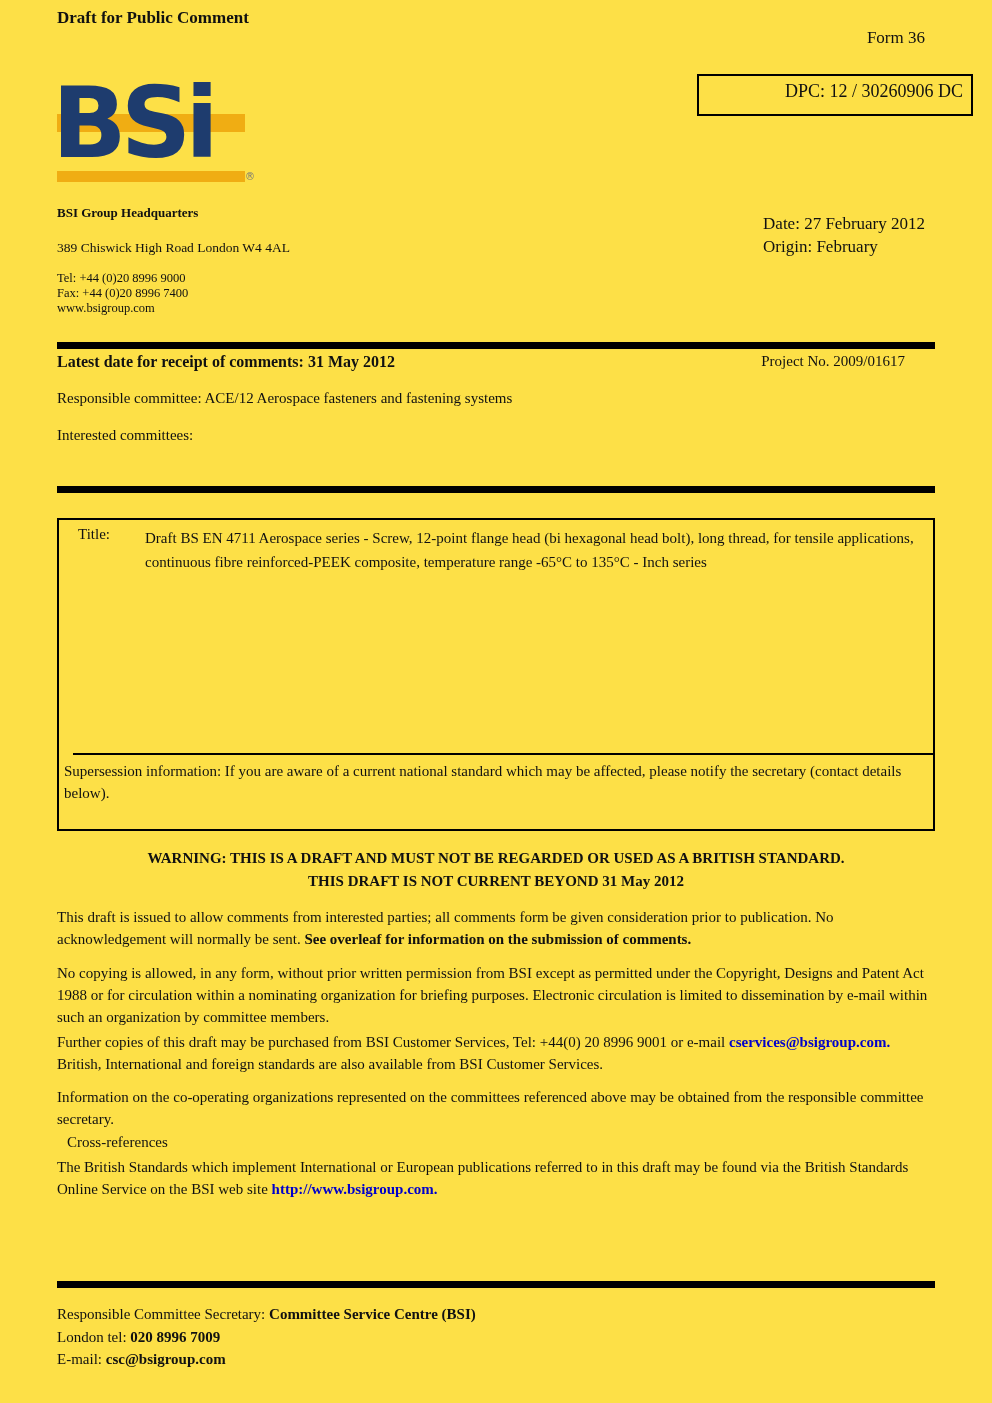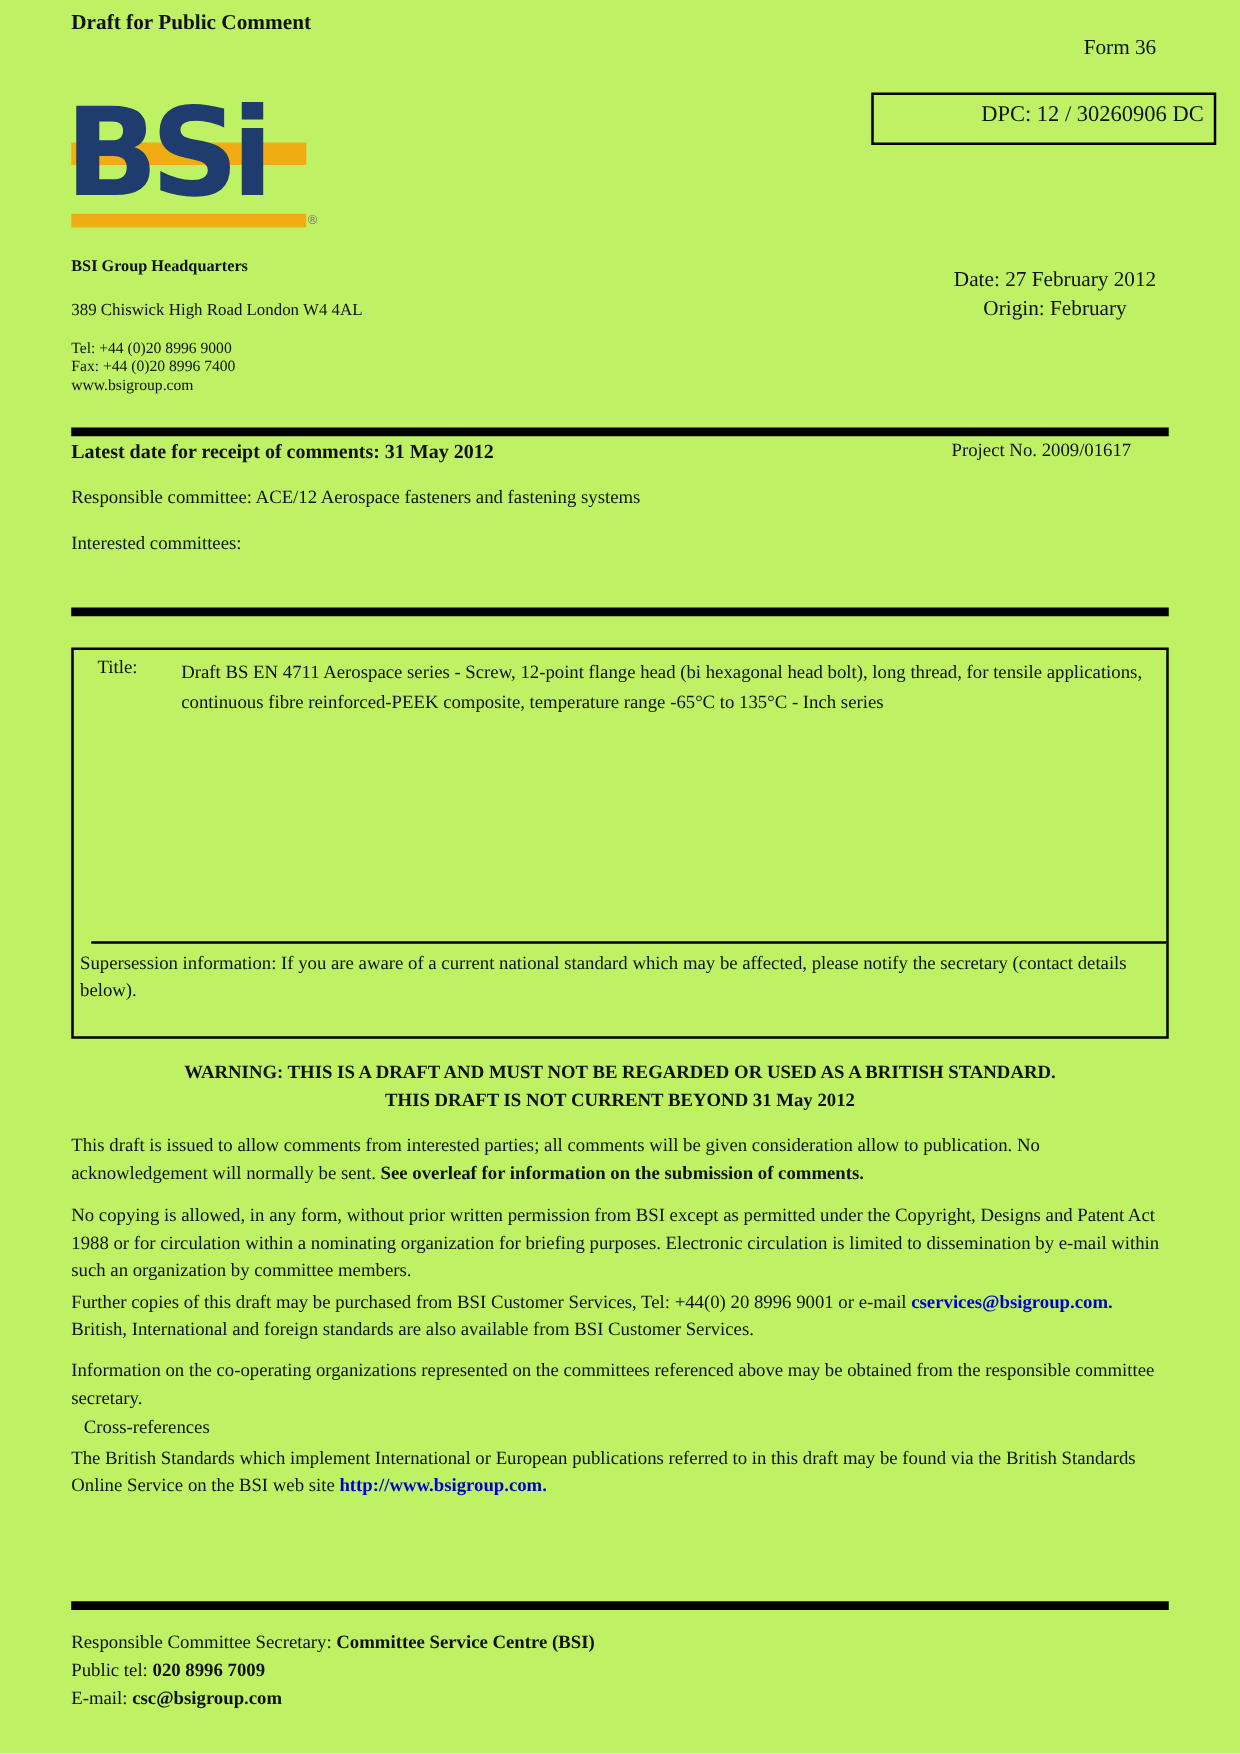--- a/index.html
+++ b/index.html
@@ -3,21 +3,21 @@
 <meta charset="utf-8">
 <style>
   * { box-sizing: border-box; margin: 0; padding: 0; }
   html, body { background: #ffffff; }
   body { font-family: "Liberation Serif", serif; color: #111; }
   .page {
     position: relative;
     width: 992px;
     height: 1403px;
     margin: 0 auto;
-    background: #bef264;
+    background: #fde047;
     overflow: hidden;
   }
   .abs { position: absolute; }
 
   
   .draft-label { left: 57px; top: 8px; font-size: 17px; font-weight: bold; }
   .form-number { right: 67px; top: 28px; font-size: 17px; }
   .dpc-box {
     left: 697px; top: 74px; width: 276px; height: 42px;
     border: 2px solid #000; text-align: right;
@@ -45,21 +45,21 @@
     font-family: "DejaVu Sans", sans-serif;
   }
 
   
   .addr { left: 57px; top: 205px; width: 300px; }
   .addr-name { font-size: 13px; font-weight: bold; margin-bottom: 19px; }
   .addr-street { font-size: 13.5px; margin-bottom: 15px; }
   .addr-contact div { font-size: 12.5px; line-height: 15px; }
 
   
-  .date-origin { right: 67px; top: 212px; text-align: center; font-size: 17px; line-height: 23px; }
+  .date-origin { right: 67px; top: 212px; text-align: left; font-size: 17px; line-height: 23px; }
 
   
   .bar { left: 57px; width: 878px; height: 7px; background: #000; }
   .bar1 { top: 342px; }
   .bar2 { top: 486px; }
   .bar3 { top: 1281px; }
 
   
   .comments-row {
     left: 57px; top: 353px; width: 848px;
@@ -151,40 +151,40 @@
     </div>
     <div class="supersession-cell">Supersession information: If you are aware of a current national standard which may be affected, please notify the secretary (contact details below).</div>
   </div>
 
   <div class="abs warning">
     <div>WARNING: THIS IS A DRAFT AND MUST NOT BE REGARDED OR USED AS A BRITISH STANDARD.</div>
     <div>THIS DRAFT IS NOT CURRENT BEYOND 31 May 2012</div>
   </div>
 
   <p class="abs para p1">
-    <span>This draft is issued to allow comments from interested parties; all comments will be given consideration allow to publication.  No acknowledgement will normally be sent. </span><span class="b">See overleaf for information on the submission of comments.</span>
+    <span>This draft is issued to allow comments from interested parties; all comments form be given consideration prior to publication.  No acknowledgement will normally be sent. </span><span class="b">See overleaf for information on the submission of comments.</span>
   </p>
   <p class="abs para p2">No copying is allowed, in any form, without prior written permission from BSI except as permitted under the Copyright, Designs and Patent Act 1988 or for circulation within a nominating organization for briefing purposes.  Electronic circulation is limited to dissemination by e-mail within such an organization by committee members.</p>
   <p class="abs para p3">
     <span>Further copies of this draft may be purchased from BSI Customer Services, Tel: +44(0) 20 8996 9001 or e-mail </span><a class="link" style="color: rgb(0, 0, 204);">cservices@bsigroup.com.</a><span> British, International and foreign standards are also available from BSI Customer Services.</span>
   </p>
   <p class="abs para p4">Information on the co-operating organizations represented on the committees referenced above may be obtained from the responsible committee secretary.</p>
 
   <div class="abs xref-head">Cross-references</div>
   <p class="abs para xref-body">
     <span>The British Standards which implement International or European publications referred to in this draft may be found via the British Standards Online Service on the BSI web site </span><a class="link" style="color: rgb(0, 0, 204);">http://www.bsigroup.com.</a>
   </p>
 
   <div class="abs bar bar3"></div>
 
   <div class="abs footer">
     <div>
       <span>Responsible Committee Secretary: </span><span class="b">Committee Service Centre (BSI)</span>
     </div>
     <div>
-      <span>Public tel: </span><span class="b">020 8996 7009</span>
+      <span>London tel: </span><span class="b">020 8996 7009</span>
     </div>
     <div>
       <span>E-mail: </span><span class="b">csc@bsigroup.com</span>
     </div>
   </div>
 
 </div>
 
 </body></html>

